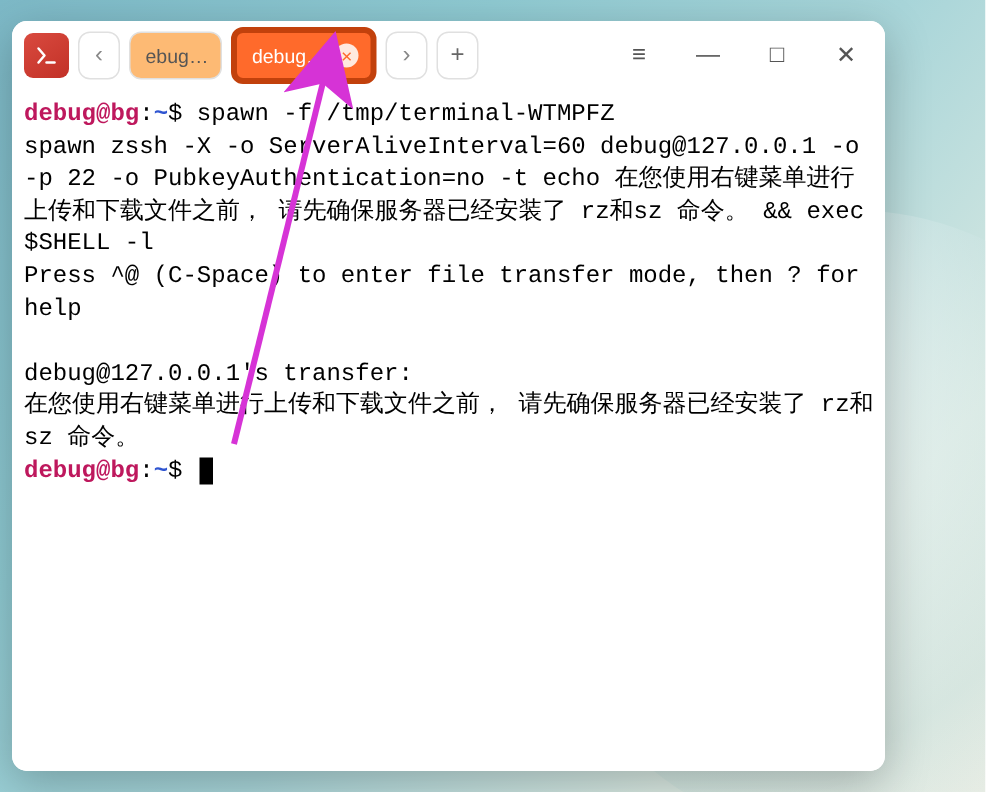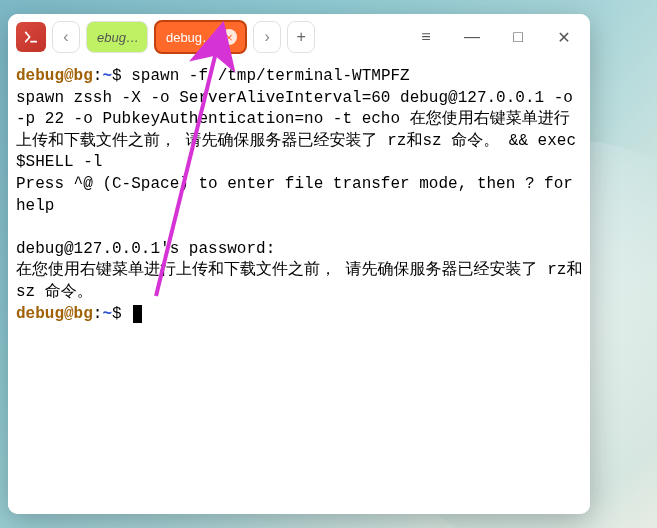--- a/index.html
+++ b/index.html
@@ -75,30 +75,29 @@
     height: 30px;
     border-radius: 8px;
     display: flex;
     align-items: center;
     padding: 0 8px 0 10px;
     font-size: 13px;
     gap: 6px;
     flex-shrink: 0;
   }
   .tab.inactive {
-    background: #bef264;
+    background: #fdba74;
     border: 1px solid #e0e0e0;
     color: #555;
     max-width: 70px;
-    font-style: italic;
   }
   .tab.active {
     background: #ff6a2b;
     color: #fff;
-    border: 2px solid #c2410c;
+    border: 4px solid #c2410c;
   }
   .tab .lbl {
     white-space: nowrap;
     overflow: hidden;
     text-overflow: ellipsis;
     font-weight: 500;
   }
   .tab .close {
     width: 16px;
     height: 16px;
@@ -128,21 +127,21 @@
     padding: 6px 6px 6px 8px;
     font-family: Consolas, "Courier New", monospace;
     font-size: 16px;
     line-height: 1.35;
     color: #000;
     white-space: pre-wrap;
     word-break: break-all;
     overflow: hidden;
     position: relative;
   }
-  .prompt-user { color: #a16207; font-weight: bold; }
+  .prompt-user { color: #be185d; font-weight: bold; }
   .prompt-path { color: #2f55d1; font-weight: bold; }
   .cursor {
     display: inline-block;
     width: 9px;
     height: 18px;
     background: #000;
     vertical-align: text-bottom;
     margin-left: 2px;
   }
   .annotation {
@@ -206,21 +205,21 @@
       <div class="winbtn">
         <span>✕</span>
       </div>
 
     </div>
 
     <div class="terminal"><span class="prompt-user">debug@bg</span><span>:</span><span class="prompt-path">~</span><span>$</span><span> spawn -f /tmp/terminal-WTMPFZ</span>
 <span>spawn zssh -X -o ServerAliveInterval=60 debug@127.0.0.1 -o -p 22 -o PubkeyAuthentication=no -t echo 在您使用右键菜单进行上传和下载文件之前， 请先确保服务器已经安装了 rz和sz 命令。 &amp;&amp; exec $SHELL -l</span>
 <span>Press ^@ (C-Space) to enter file transfer mode, then ? for help</span>
 <span></span>
-<span>debug@127.0.0.1's password:</span>
+<span>debug@127.0.0.1's transfer:</span>
 <span>在您使用右键菜单进行上传和下载文件之前， 请先确保服务器已经安装了 rz和sz 命令。</span>
 <span class="prompt-user">debug@bg</span><span>:</span><span class="prompt-path">~</span><span>$</span> <span class="cursor"></span></div>
 
   </div>
 
   <svg class="annotation" viewBox="0 0 657 528">
     <defs>
       <marker id="arrowhead" markerWidth="12" markerHeight="12" refX="6" refY="6" orient="auto">
         <path d="M0,0 L12,6 L0,12 L3,6 Z" fill="#d633d6"></path>
       </marker>

